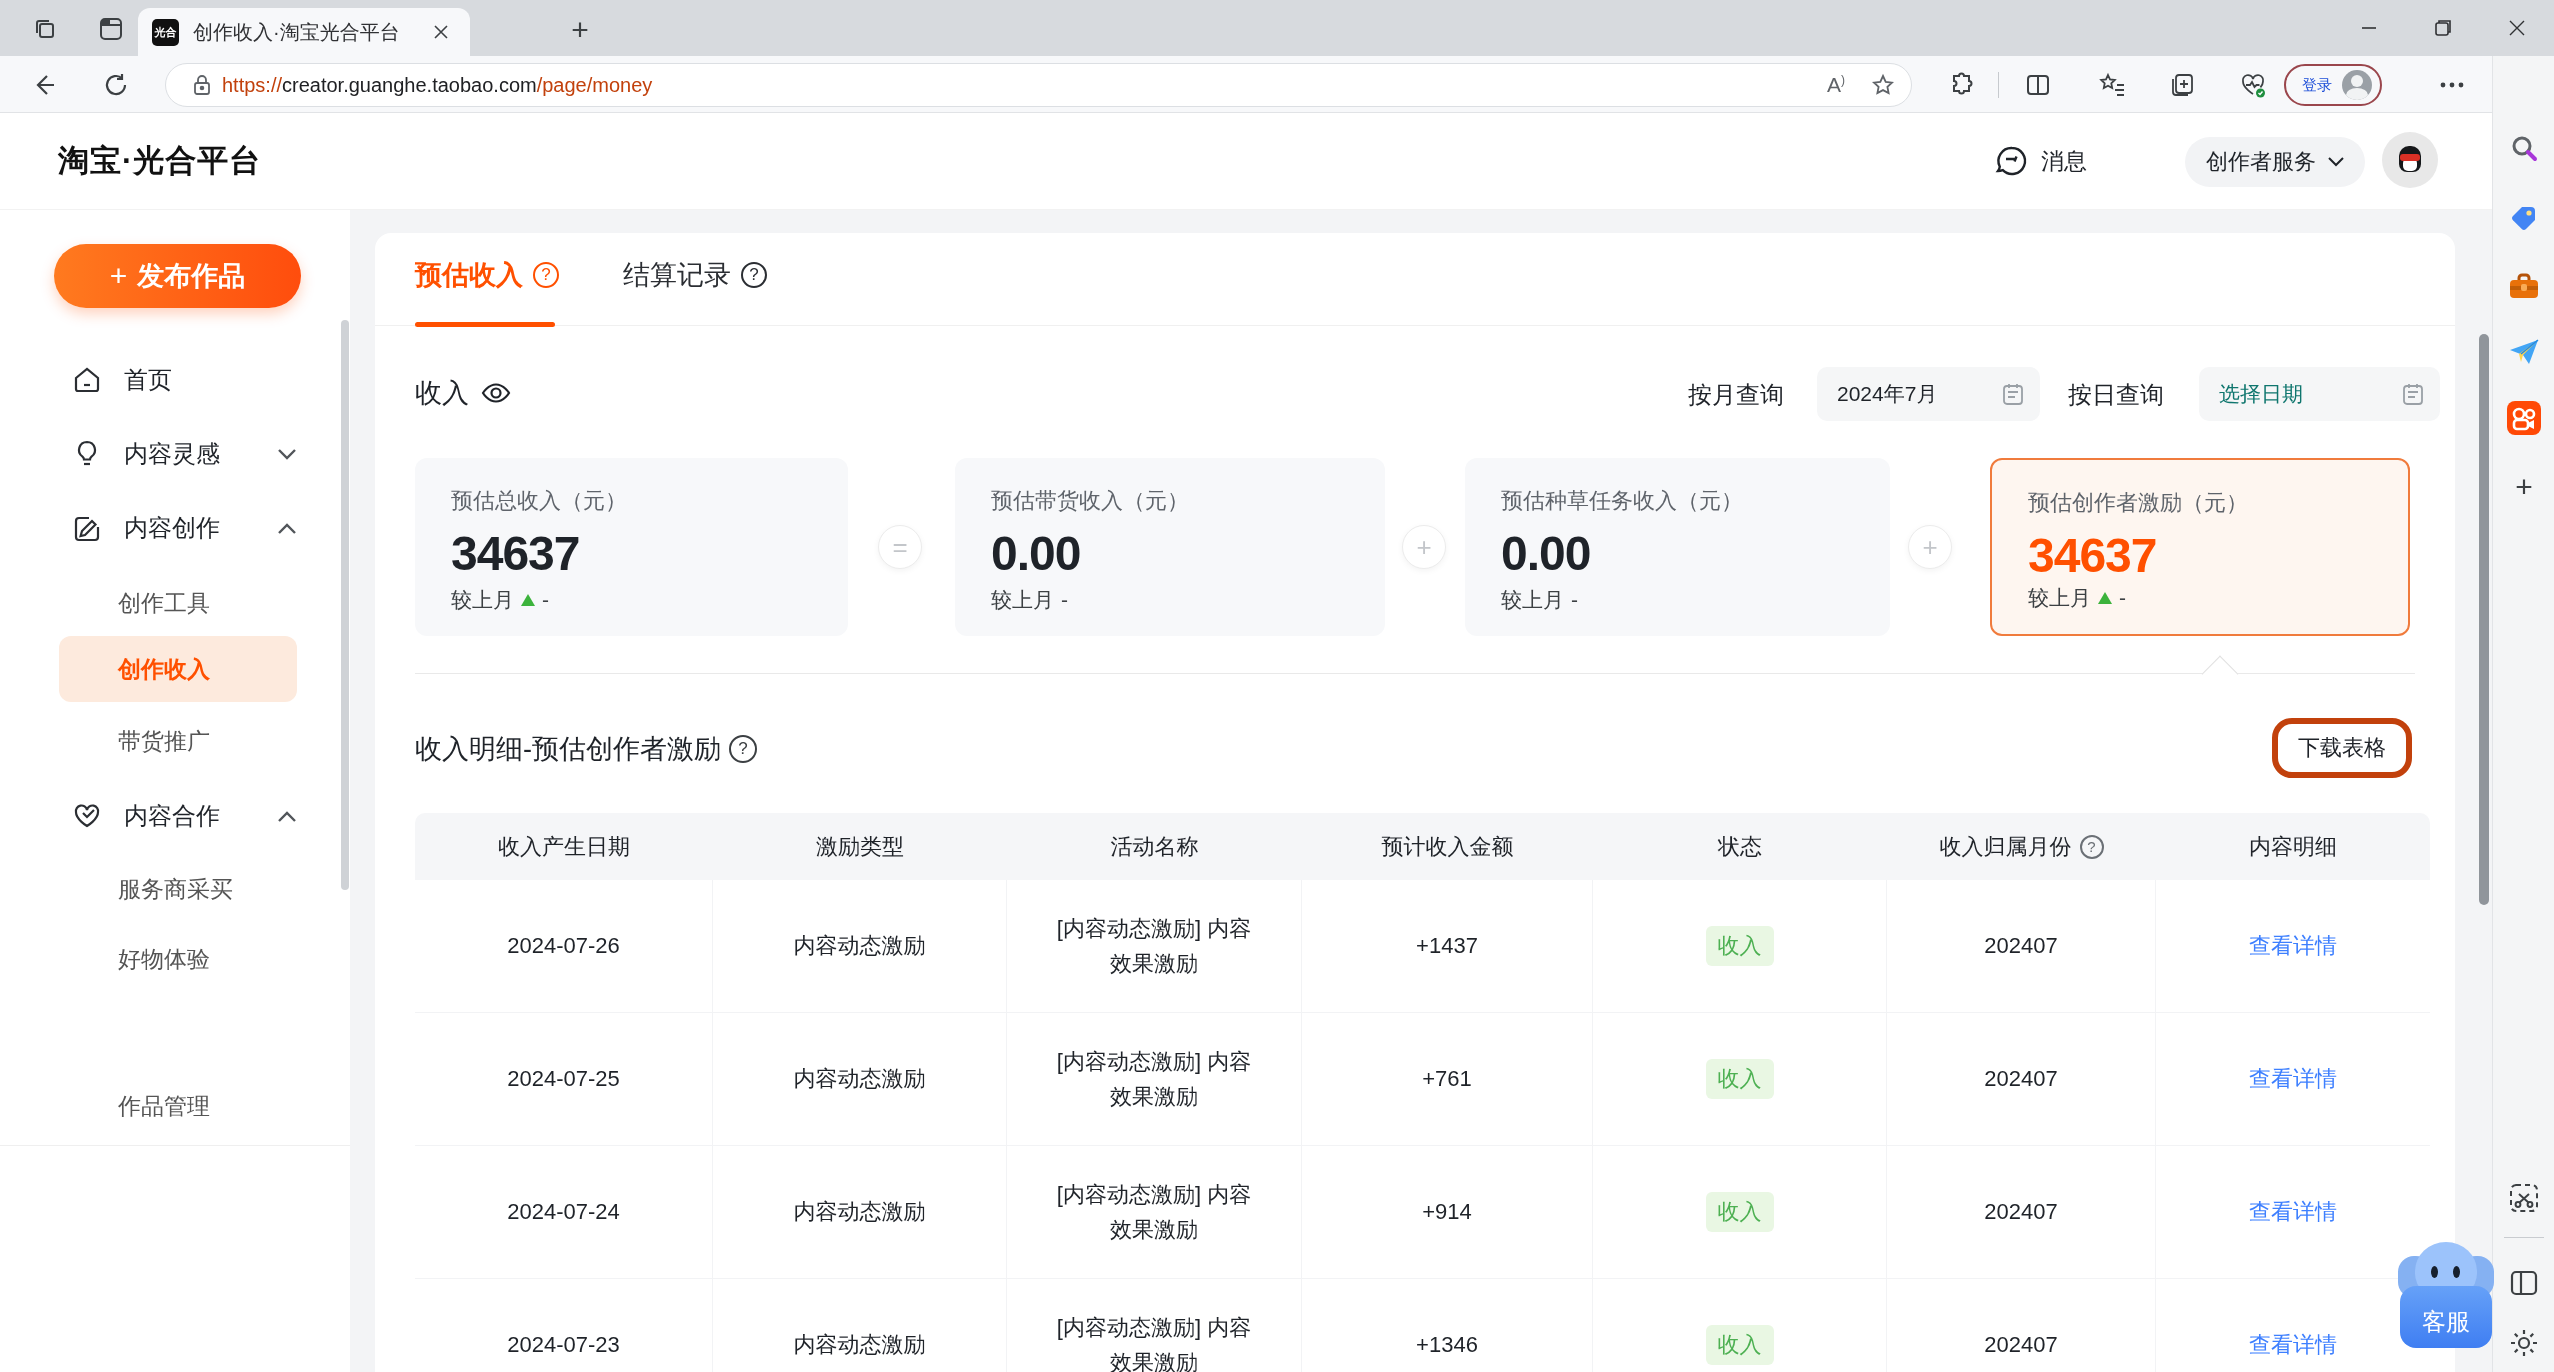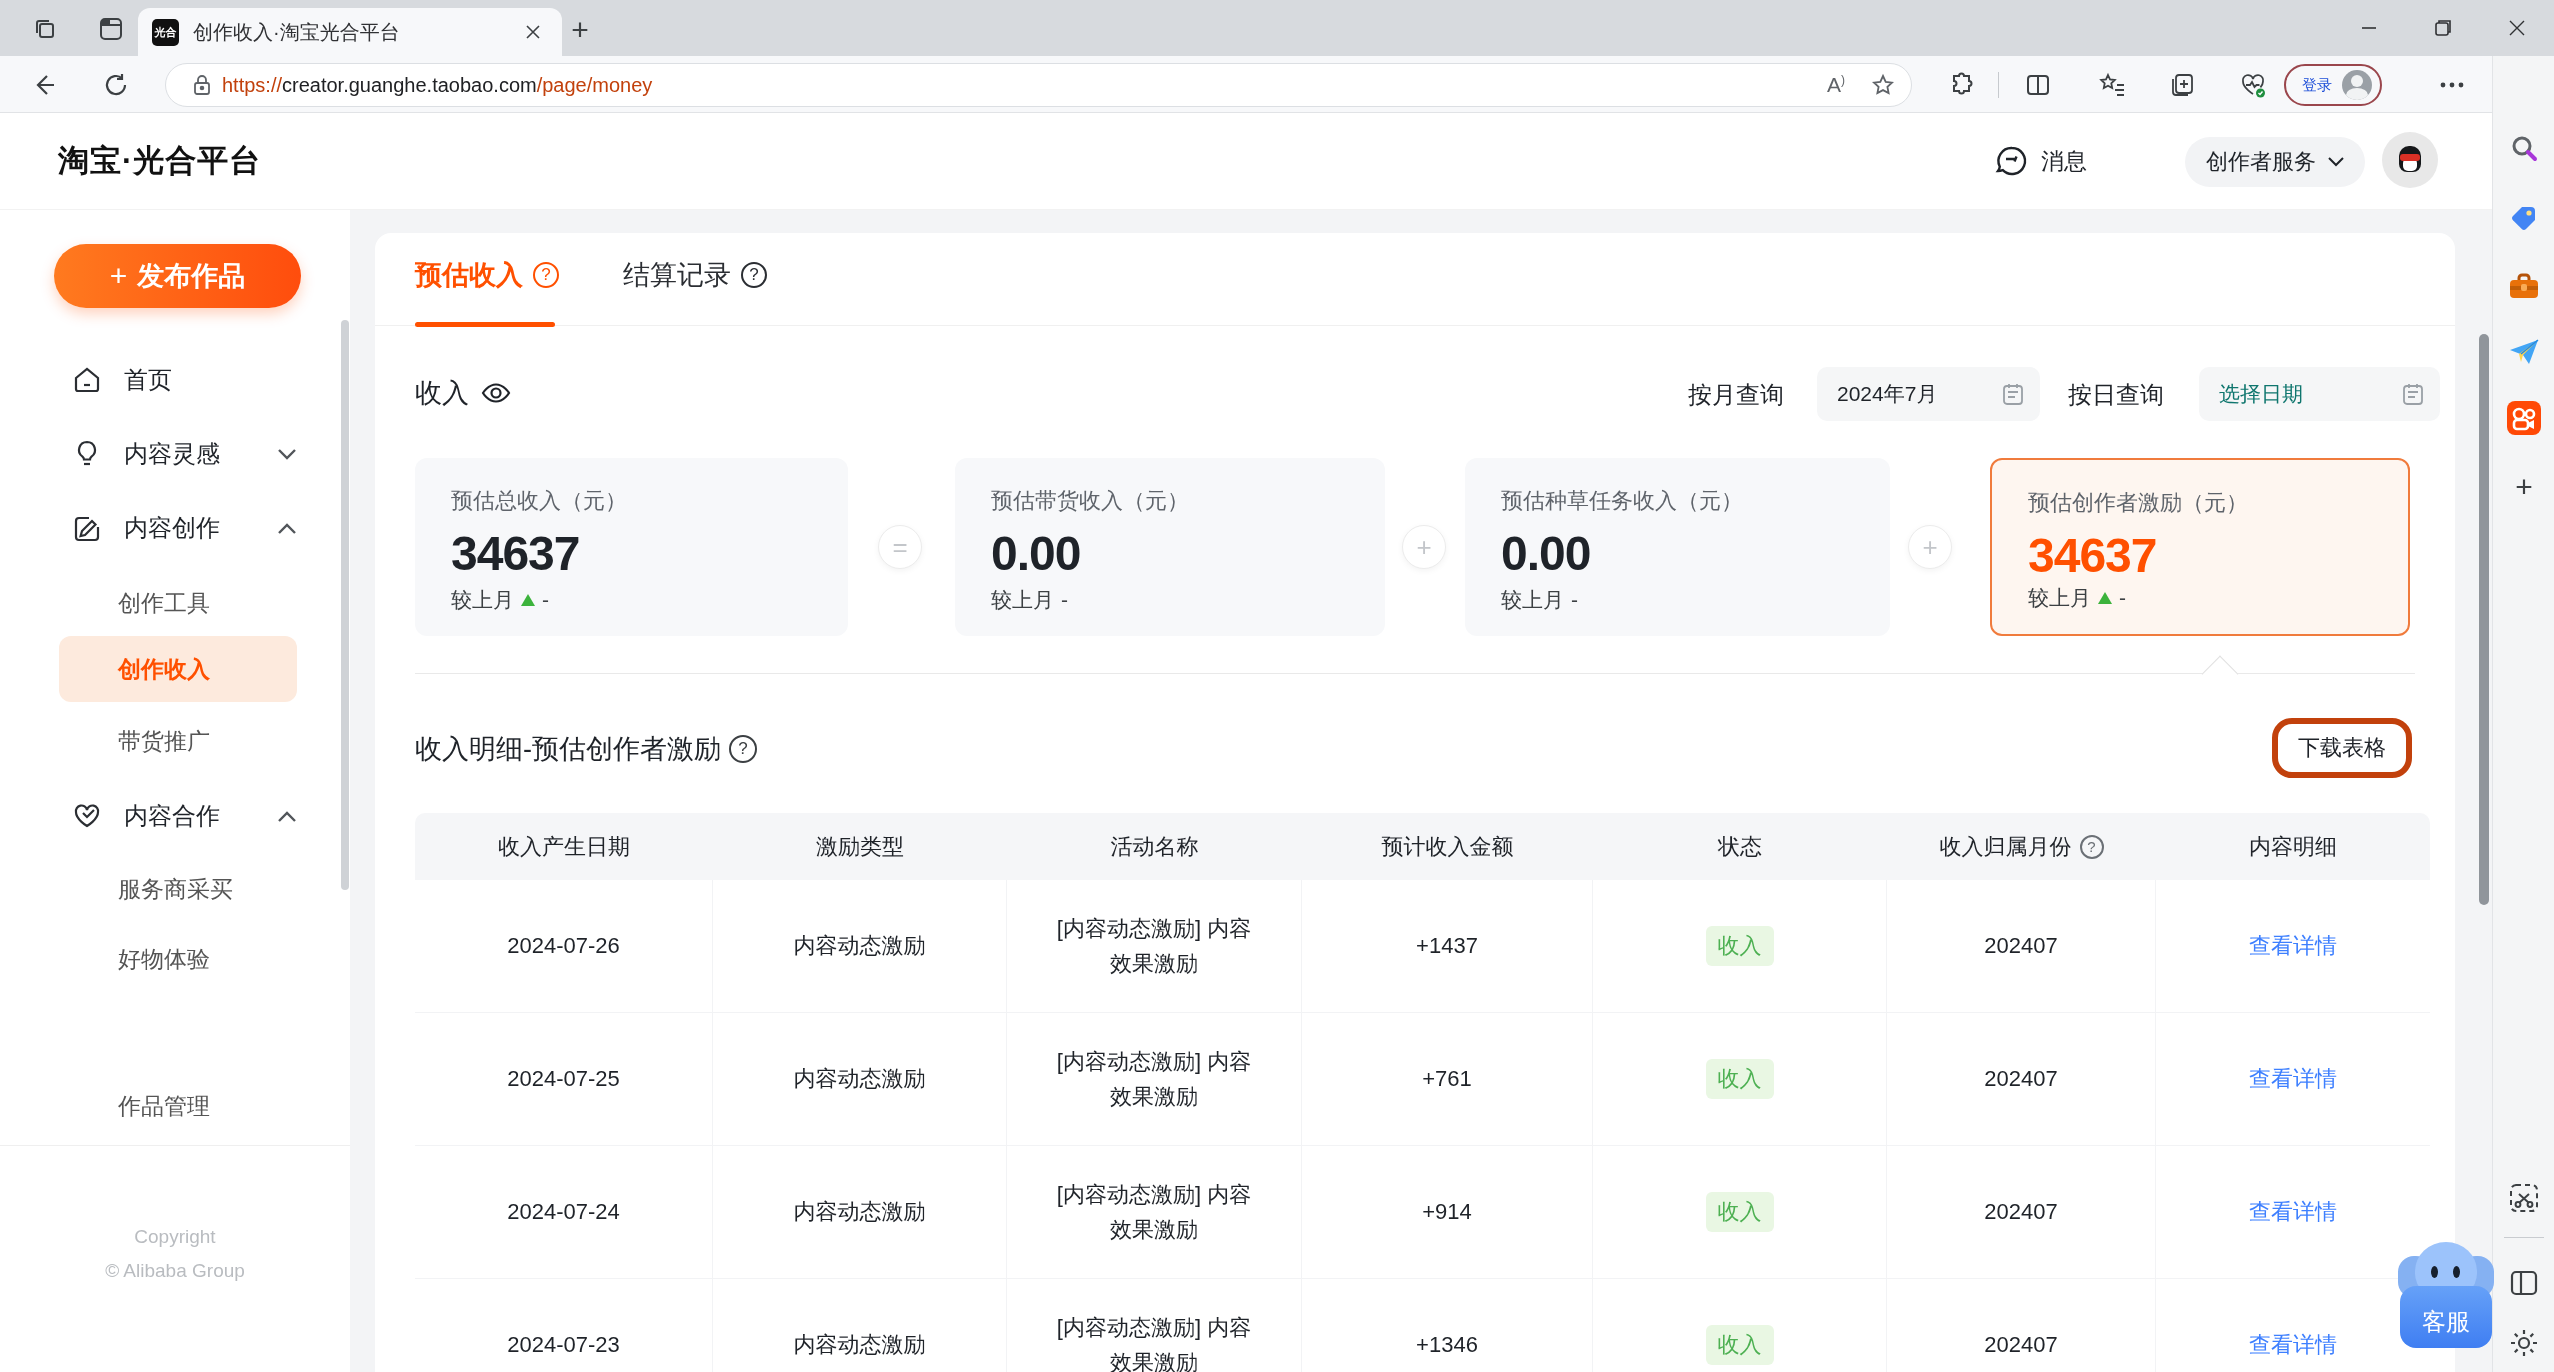--- a/index.html
+++ b/index.html
@@ -3,21 +3,21 @@
 <meta charset="utf-8">
 <style>
   * { margin:0; padding:0; box-sizing:border-box; }
   html,body { width:2554px; height:1372px; overflow:hidden; }
   body { font-family:"Liberation Sans","DejaVu Sans",sans-serif; color:#1f2329; }
   .screen { position:relative; width:2554px; height:1372px; background:#f3f4f6; overflow:hidden; }
 
   
   .titlebar { position:absolute; left:0; top:0; width:2554px; height:56px; background:#d7dade; }
   .tb-icon { position:absolute; top:12px; width:34px; height:34px; display:flex; align-items:center; justify-content:center; color:#3c4043; }
-  .tab { position:absolute; left:138px; top:8px; width:424px; height:48px; background:#f7f8fa; border-radius:12px 12px 0 0; display:flex; align-items:center; padding:6px 14px; }
+  .tab { position:absolute; left:138px; top:8px; width:332px; height:48px; background:#f7f8fa; border-radius:12px 12px 0 0; display:flex; align-items:center; padding:6px 14px; }
   .favicon { width:27px; height:27px; background:#111; border-radius:5px; color:#fff; font-size:11px; font-weight:700; display:flex; align-items:center; justify-content:center; letter-spacing:0; flex:none; }
   .tab-title { font-size:20px; color:#303134; margin-left:14px; white-space:nowrap; overflow:hidden; flex:1; }
   .tab-close { width:30px; height:30px; display:flex; align-items:center; justify-content:center; color:#3c4043; flex:none; }
   .newtab { position:absolute; left:560px; top:10px; width:40px; height:40px; font-size:30px; font-weight:300; color:#3c4043; display:flex; align-items:center; justify-content:center; }
   .wincontrols { position:absolute; right:0; top:0; height:56px; display:flex; }
   .winbtn { width:74px; height:56px; display:flex; align-items:center; justify-content:center; color:#303134; }
 
   .toolbar { position:absolute; left:0; top:56px; width:2554px; height:57px; background:#f7f8fa; border-bottom:1px solid #e1e3e6; }
   .nav-btn { position:absolute; top:9px; width:40px; height:40px; display:flex; align-items:center; justify-content:center; color:#3c4043; }
   .addressbar { position:absolute; left:165px; top:7px; width:1747px; height:44px; background:#fff; border:1px solid #dcdfe3; border-radius:22px; display:flex; align-items:center; padding:0 16px; }
@@ -423,24 +423,20 @@
       <div class="nav-sub" style="top:721px">
         <span>好物体验</span>
       </div>
 
 
       <div class="nav-sub" style="top:868px">
         <span>作品管理</span>
       </div>
 
       <div class="side-div"></div>
-      <div class="copyright">
-        <div>Copyright</div>
-        <div>© Alibaba Group</div>
-      </div>
       <div class="side-scroll"></div>
     </aside>
 
     <main class="card">
       <div class="tabs-row">
         <div class="mtab active" style="left:40px">
           <span>预估收入</span>
           <span class="qmark">?</span>
         </div>
         <div class="mtab idle" style="left:248px">

